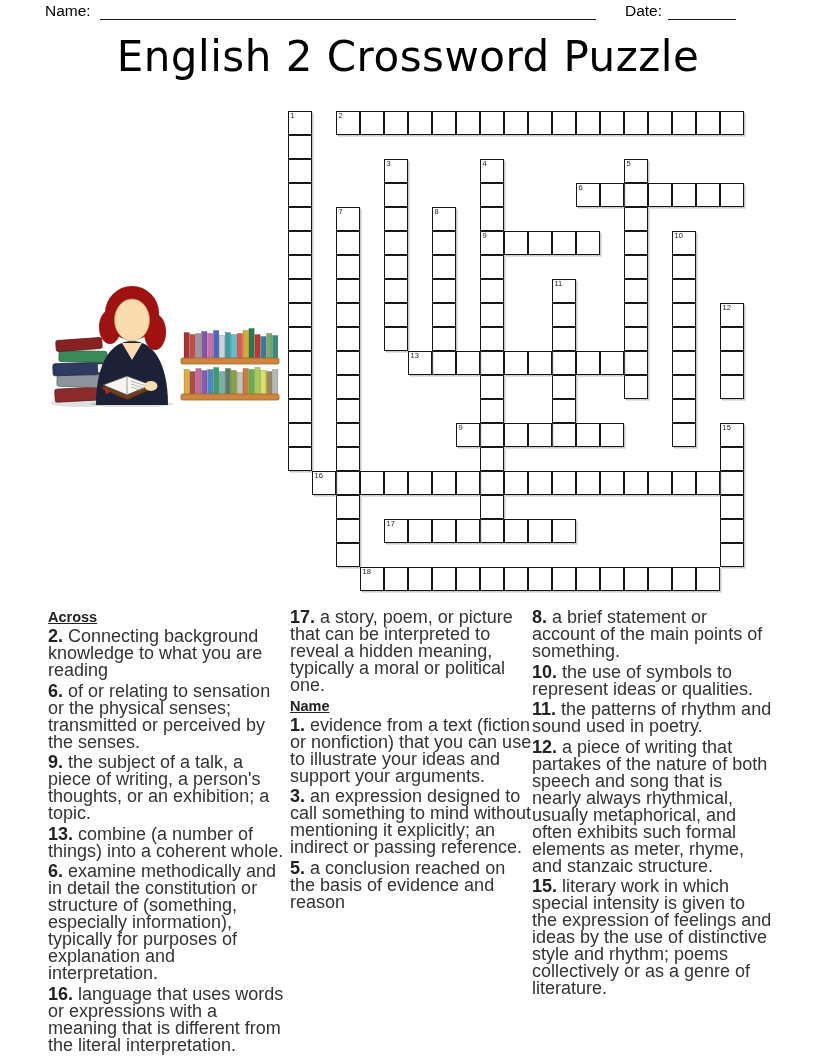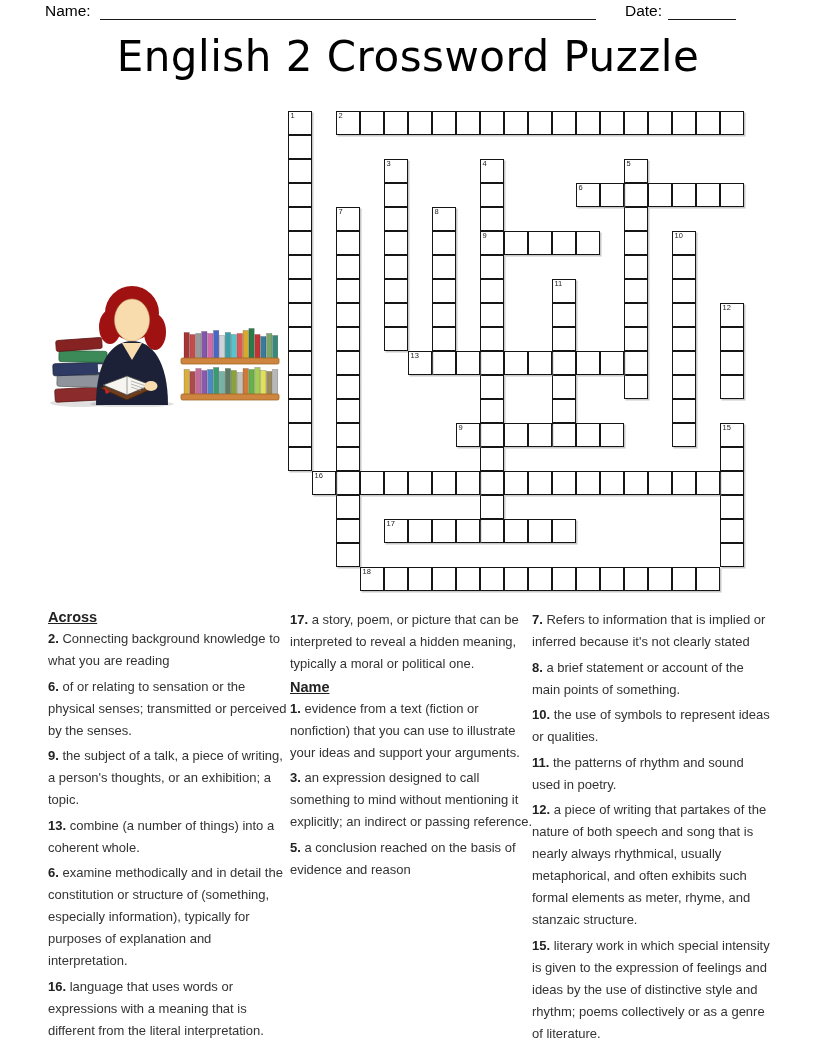--- a/index.html
+++ b/index.html
@@ -31,21 +31,21 @@
   .cellnum{
     position:absolute;top:0px;left:1.5px;font-size:7.5px;line-height:8px;color:#222;
     font-family:"Liberation Sans",sans-serif;
   }
   
   .clues{position:absolute;top:609px;}
   .col1{left:48px;width:240px;}
   .col2{left:290px;width:243px;}
   .col3{left:532px;width:240px;}
   .clue-head{font-size:14.5px;font-weight:bold;text-decoration:underline;color:#222;margin:0 0 3px 0;}
-  .clue{font-size:13px;line-height:22px;color:#333;margin:0 0 3.5px 0;}
+  .clue{font-size:18px;line-height:17px;color:#333;margin:0 0 3.5px 0;}
   .clue b{color:#222;}
   
   .illus{position:absolute;left:48px;top:275px;width:232px;height:132px;}
 </style>
 </head>
 <body>
 
 <div class="page">
 
   <div class="topline">
@@ -363,21 +363,20 @@
       <div class="clue"><b>16. </b>language that uses words or expressions with a meaning that is different from the literal interpretation.</div>
     </div>
   <div class="clues col2">
       <div class="clue"><b>17. </b>a story, poem, or picture that can be interpreted to reveal a hidden meaning, typically a moral or political one.</div>
       <div class="clue-head">Name</div>
       <div class="clue"><b>1. </b>evidence from a text (fiction or nonfiction) that you can use to illustrate your ideas and support your arguments.</div>
       <div class="clue"><b>3. </b>an expression designed to call something to mind without mentioning it explicitly; an indirect or passing reference.</div>
       <div class="clue"><b>5. </b>a conclusion reached on the basis of evidence and reason</div>
     </div>
   <div class="clues col3">
-      <div class="clue"><b>7. </b>Refers to information that is implied or inferred because it's not clearly stated</div>
       <div class="clue"><b>8. </b>a brief statement or account of the main points of something.</div>
       <div class="clue"><b>10. </b>the use of symbols to represent ideas or qualities.</div>
       <div class="clue"><b>11. </b>the patterns of rhythm and sound used in poetry.</div>
       <div class="clue"><b>12. </b>a piece of writing that partakes of the nature of both speech and song that is nearly always rhythmical, usually metaphorical, and often exhibits such formal elements as meter, rhyme, and stanzaic structure.</div>
       <div class="clue"><b>15. </b>literary work in which special intensity is given to the expression of feelings and ideas by the use of distinctive style and rhythm; poems collectively or as a genre of literature.</div>
     </div>
 
 </div>
 
 </body></html>

